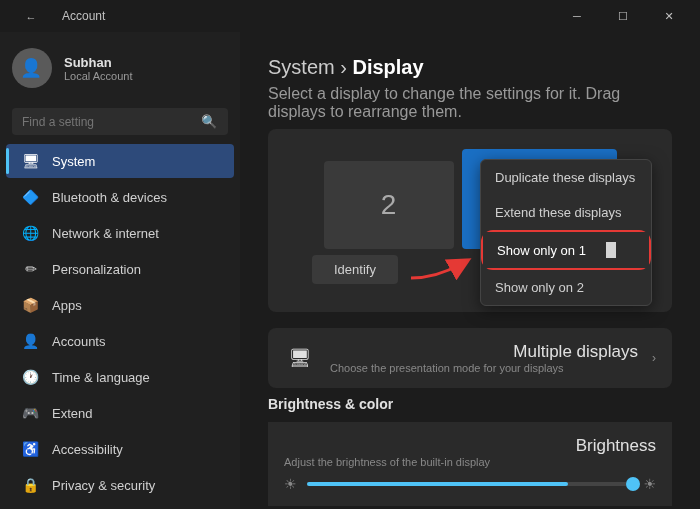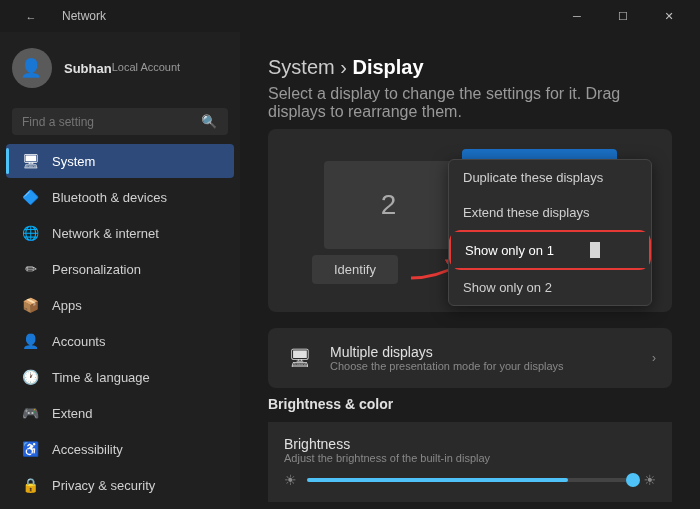--- a/index.html
+++ b/index.html
@@ -82,21 +82,21 @@
       background: #5a5a5a;
       display: flex;
       align-items: center;
       justify-content: center;
       font-size: 18px;
       color: #c0c0c0;
       flex-shrink: 0;
     }
     .user-info {
       display: flex;
-      flex-direction: row;
+      flex-direction: column;
     }
     .user-name {
       font-size: 13px;
       font-weight: 600;
       color: #e0e0e0;
     }
     .user-type {
       font-size: 11px;
       color: #999;
     }
@@ -232,21 +232,21 @@
     }
 
     
     .display-dropdown {
       position: absolute;
       right: 0;
       top: 10px;
       background: #2d2d2d;
       border: 1px solid #444;
       border-radius: 6px;
-      width: 204px;
+      width: 172px;
       z-index: 10;
       box-shadow: 0 4px 16px rgba(0,0,0,0.5);
       overflow: hidden;
     }
     .dropdown-item {
       padding: 10px 14px;
       font-size: 13px;
       color: #d0d0d0;
       cursor: pointer;
     }
@@ -290,21 +290,21 @@
     .card-icon {
       width: 32px;
       height: 32px;
       display: flex;
       align-items: center;
       justify-content: center;
       font-size: 18px;
       flex-shrink: 0;
     }
     .card-text { flex: 1; }
-    .card-title { font-size: 14px; color: #e0e0e0; }
+    .card-title { font-size: 17px; color: #e0e0e0; text-align: right; }
     .card-subtitle { font-size: 11px; color: #888; }
     .card-chevron { color: #888; font-size: 12px; }
 
     
     .section-title {
       font-size: 14px;
       font-weight: 600;
       color: #e0e0e0;
       margin-bottom: 10px;
     }
@@ -352,21 +352,21 @@
       margin-left: 2px;
       opacity: 0.8;
     }
   </style>
 </head>
 <body>
 
 <div class="titlebar">
   <div class="titlebar-left">
     <button class="titlebar-btn">←</button>
-    <span class="titlebar-title">Network</span>
+    <span class="titlebar-title">Account</span>
   </div>
   <div class="titlebar-controls">
     <button class="titlebar-btn">─</button>
     <button class="titlebar-btn">☐</button>
     <button class="titlebar-btn close">✕</button>
   </div>
 </div>
 
 <div class="app-body">
 

